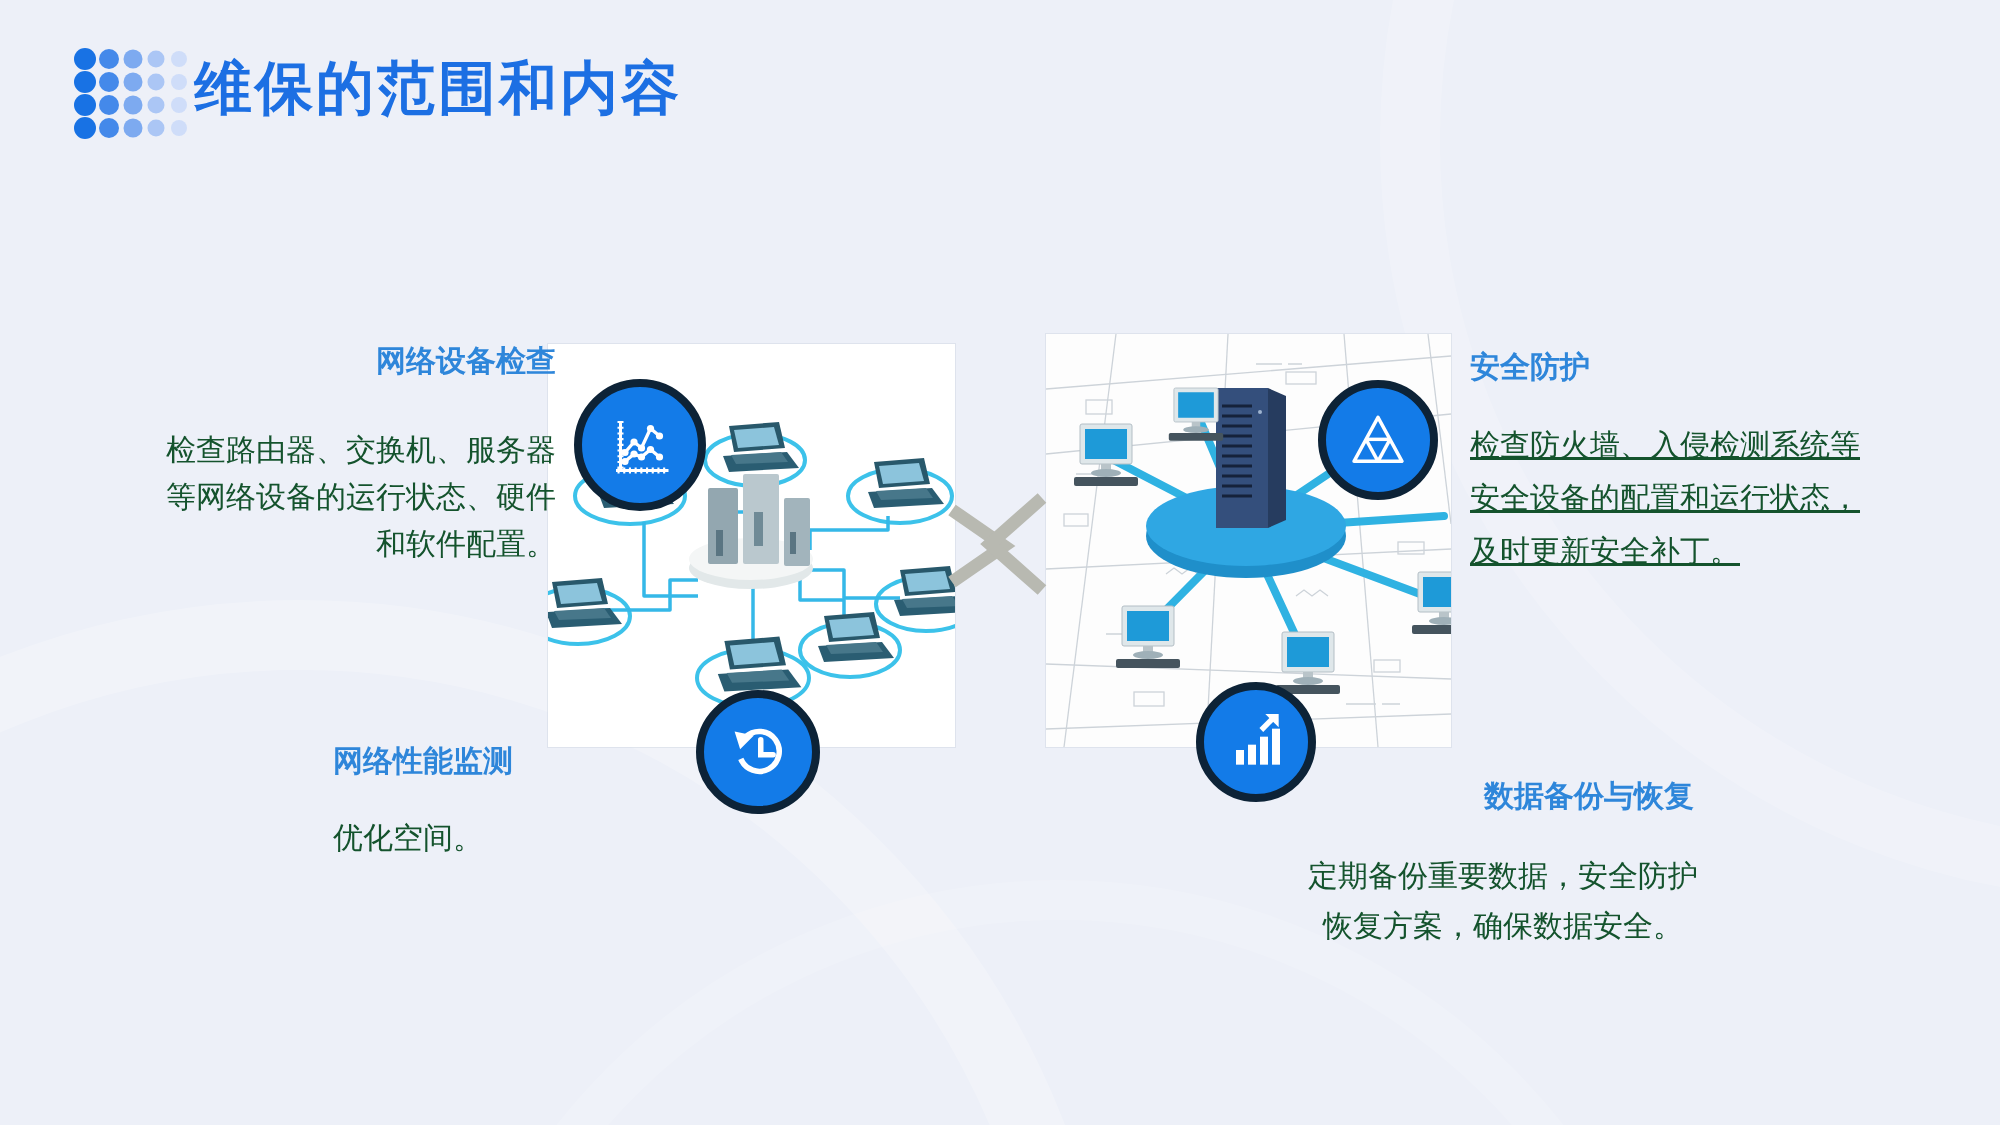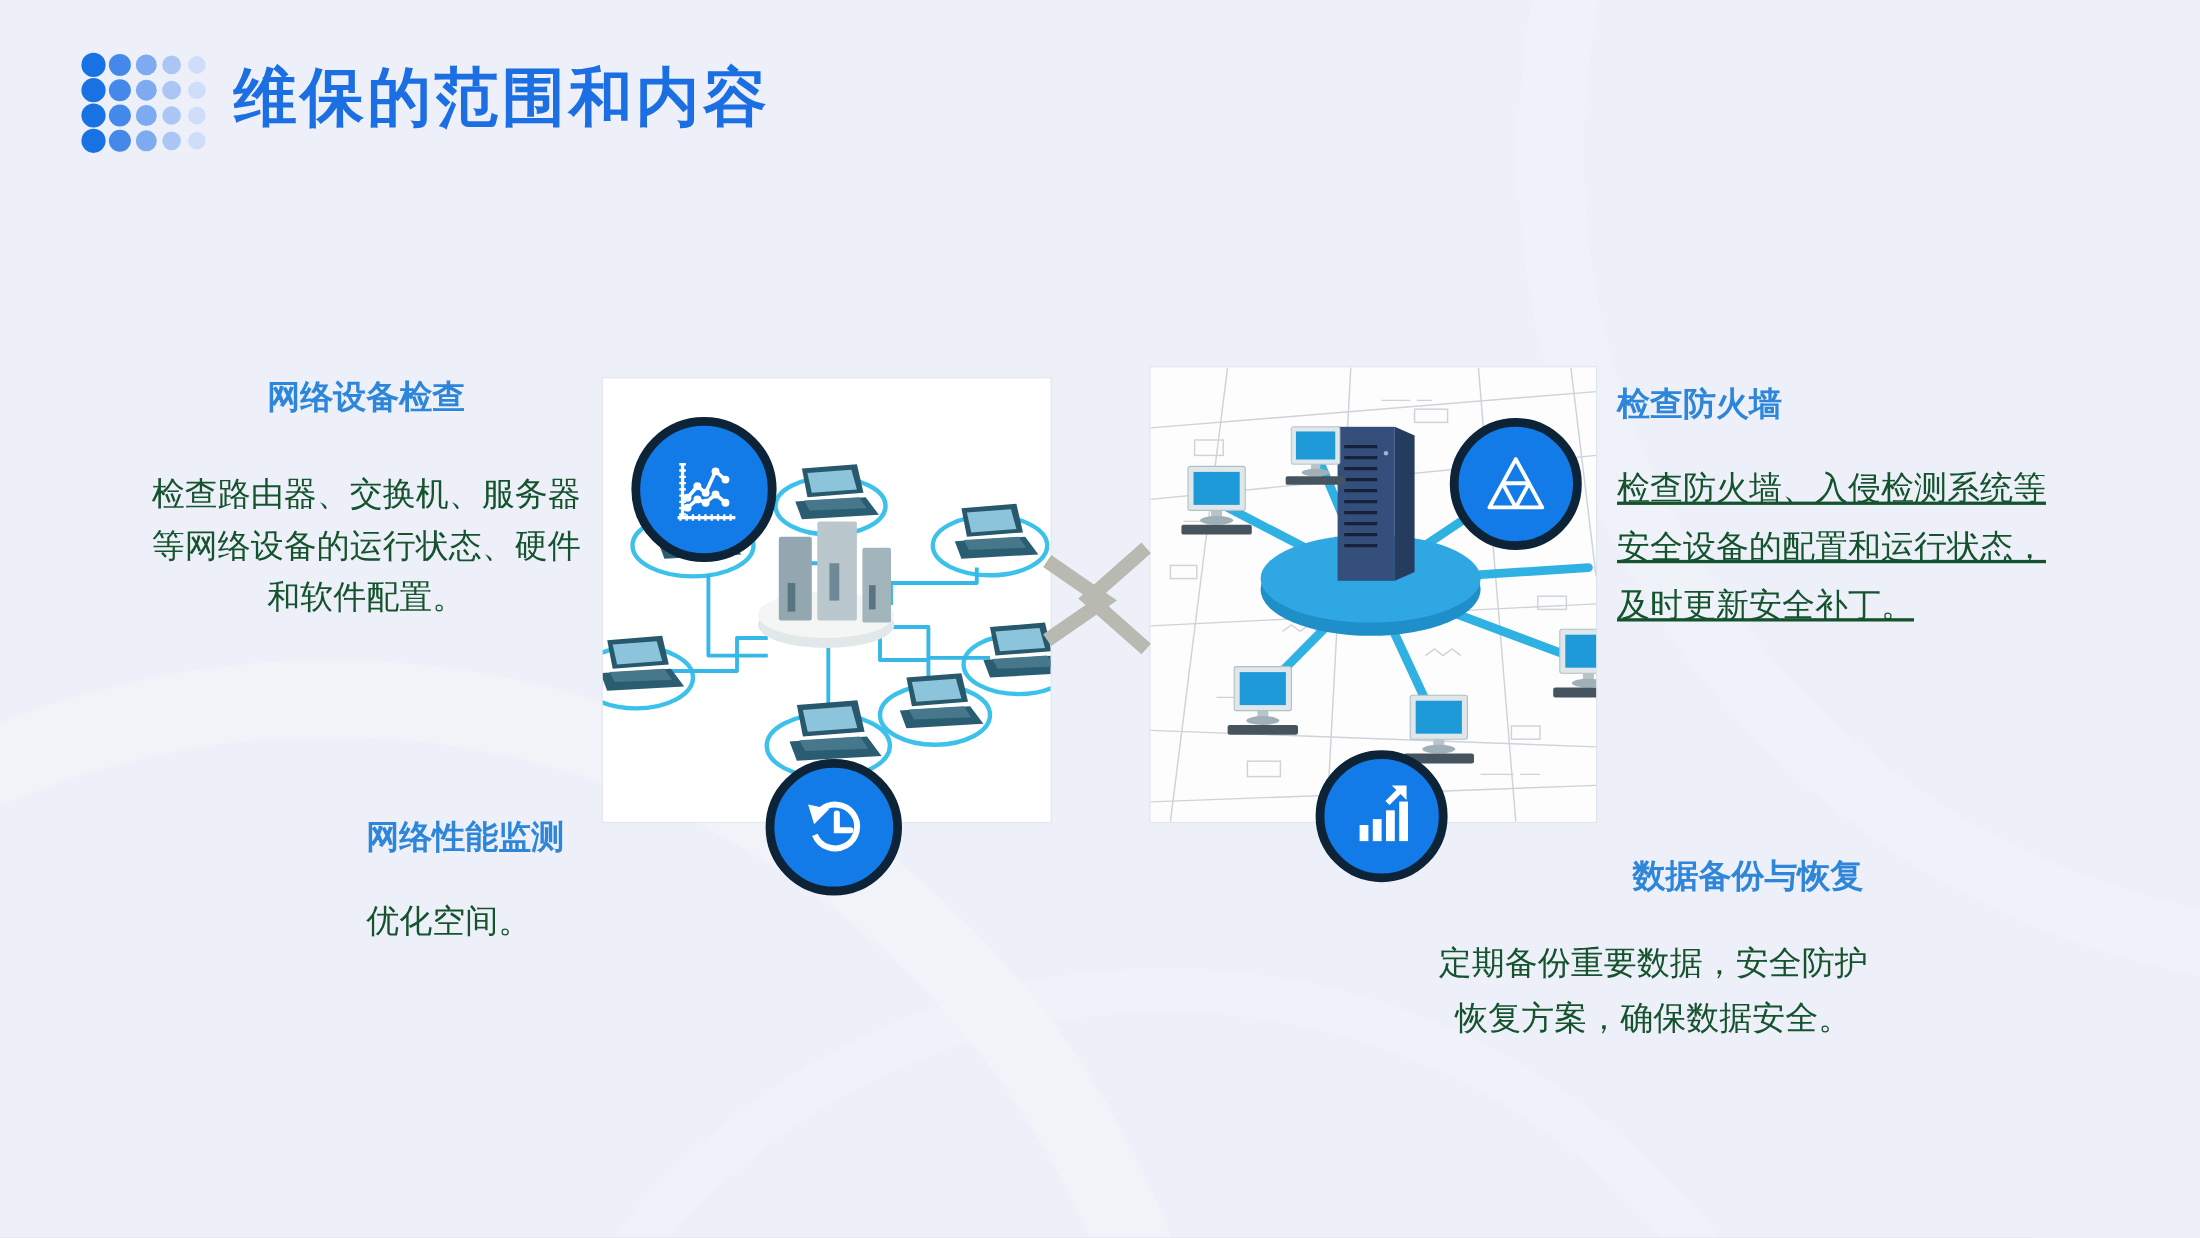--- a/index.html
+++ b/index.html
@@ -9,21 +9,21 @@
     font-family:"Liberation Serif","DejaVu Serif",serif;
   }
   
   .curve{position:absolute; border-radius:50%; pointer-events:none;}
   .curve-a{left:-520px; top:600px; width:1500px; height:1500px; border:70px solid rgba(255,255,255,.5); opacity:.45;}
   .curve-b{left:1380px; top:-620px; width:1400px; height:1400px; border:60px solid rgba(255,255,255,.45); opacity:.4;}
   .curve-c{left:420px; top:880px; width:1200px; height:1200px; border:40px solid rgba(255,255,255,.4); opacity:.35;}
 
   .logo{position:absolute; left:72px; top:46px;}
   .slide-title{
-    position:absolute; left:212px; top:50px;
+    position:absolute; left:194px; top:50px;
     font-size:58px; font-weight:bold; color:#1c6fe3; letter-spacing:3px; white-space:nowrap;
   }
 
   .photo{position:absolute; background:#fff; box-shadow:0 0 0 1px rgba(210,216,228,.55);}
   .photo-left{left:548px; top:344px; width:407px; height:403px;}
   .photo-right{left:1046px; top:334px; width:405px; height:413px;}
   .photo svg{display:block;}
 
   .connector{position:absolute; left:938px; top:482px;}
 
@@ -35,21 +35,21 @@
   }
   .badge-linechart{left:574px; top:379px; width:132px; height:132px;}
   .badge-history {left:696px; top:690px; width:124px; height:124px;}
   .badge-triangle{left:1318px; top:380px; width:120px; height:120px;}
   .badge-barchart{left:1196px; top:682px; width:120px; height:120px;}
 
   .sec{position:absolute;}
   .sec-heading{font-size:30px; font-weight:bold; color:#2e86da; white-space:nowrap;}
   .sec-line{font-size:30px; color:#14532d; white-space:nowrap;}
 
-  .sec-device{left:110px; top:341px; width:446px; text-align:center;}
+  .sec-device{left:110px; top:341px; width:446px; text-align:right;}
   .sec-device .sec-heading{margin-bottom:44px;}
   .sec-device .sec-line{line-height:47px;}
 
   .sec-perf{left:333px; top:741px; width:430px; text-align:left;}
   .sec-perf .sec-heading{margin-bottom:32px;}
   .sec-perf .sec-line{line-height:47px;}
 
   .sec-security{left:1470px; top:347px; width:500px; text-align:left;}
   .sec-security .sec-heading{margin-bottom:30px;}
   .sec-security .sec-line{line-height:53px;text-decoration:underline;}
@@ -291,21 +291,21 @@
     <div class="sec-line">等网络设备的运行状态、硬件</div>
     <div class="sec-line">和软件配置。</div>
   </div>
 
   <div class="sec sec-perf">
     <div class="sec-heading">网络性能监测</div>
     <div class="sec-line">优化空间。</div>
   </div>
 
   <div class="sec sec-security">
-    <div class="sec-heading">检查防火墙</div>
+    <div class="sec-heading">安全防护</div>
     <div class="sec-line">检查防火墙、入侵检测系统等</div>
     <div class="sec-line">安全设备的配置和运行状态，</div>
     <div class="sec-line">及时更新安全补丁。</div>
   </div>
 
   <div class="sec sec-backup">
     <div class="sec-heading">数据备份与恢复</div>
     <div class="sec-line">定期备份重要数据，安全防护</div>
     <div class="sec-line">恢复方案，确保数据安全。</div>
   </div>

